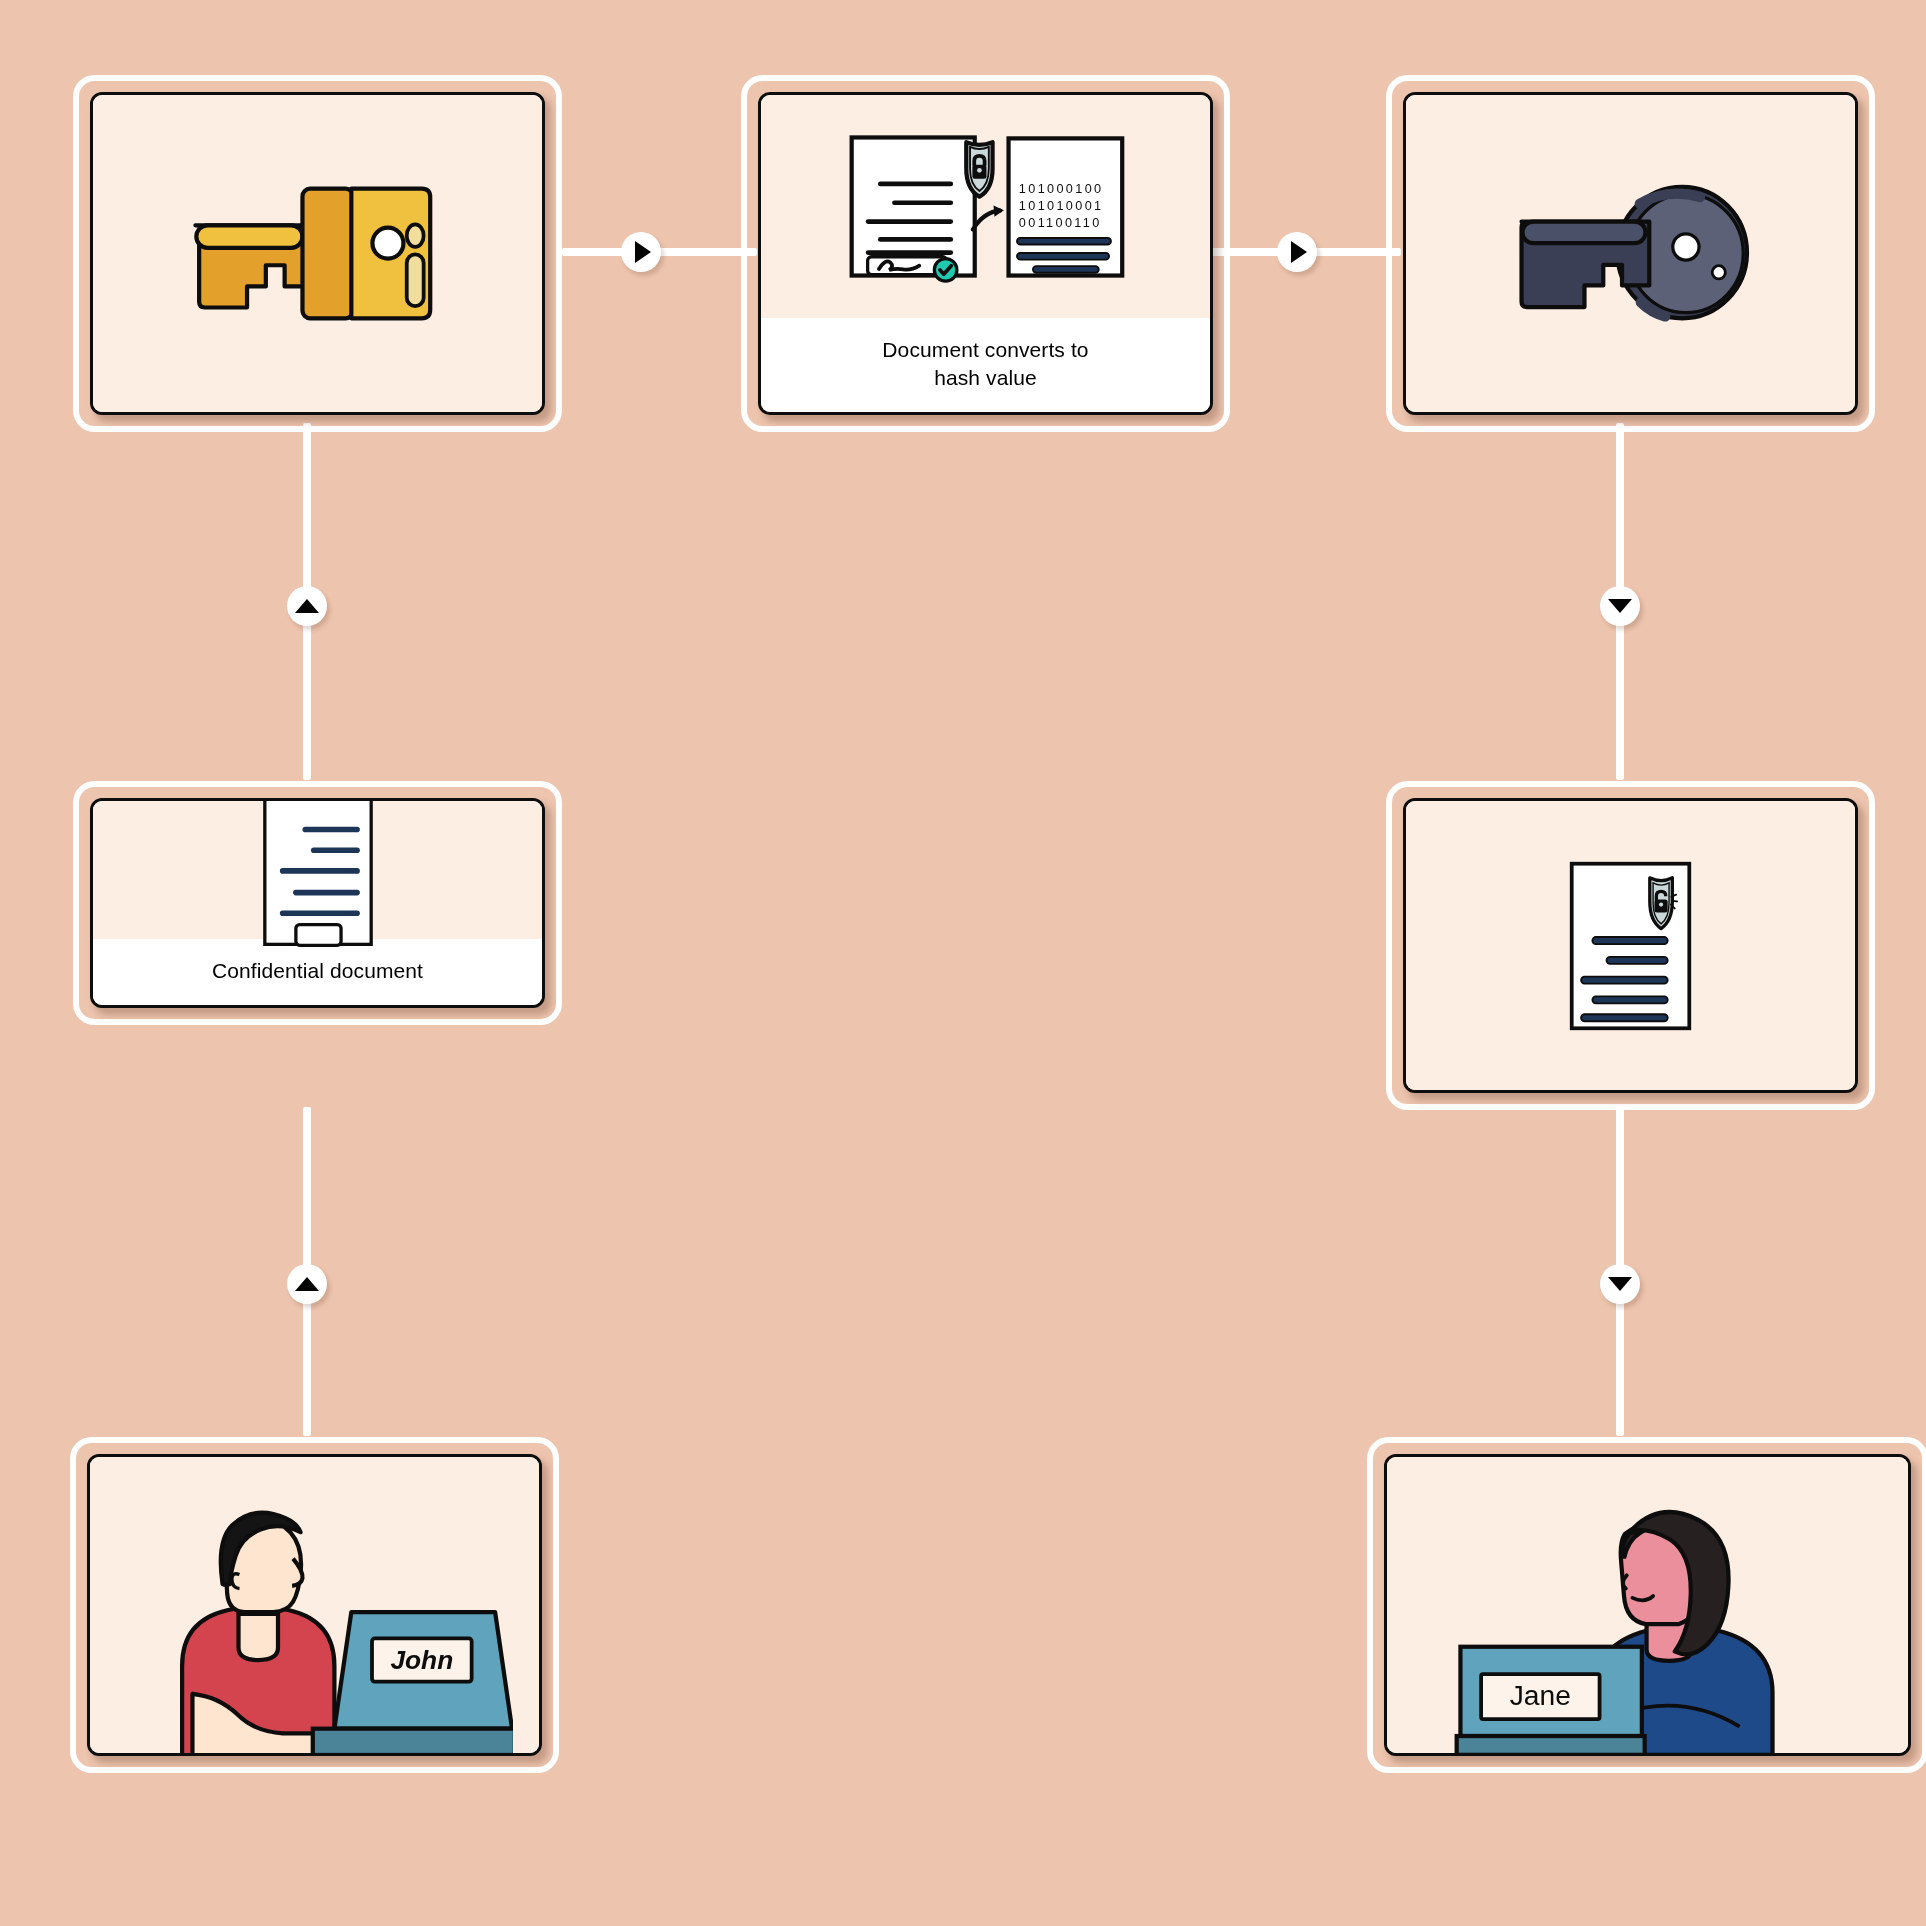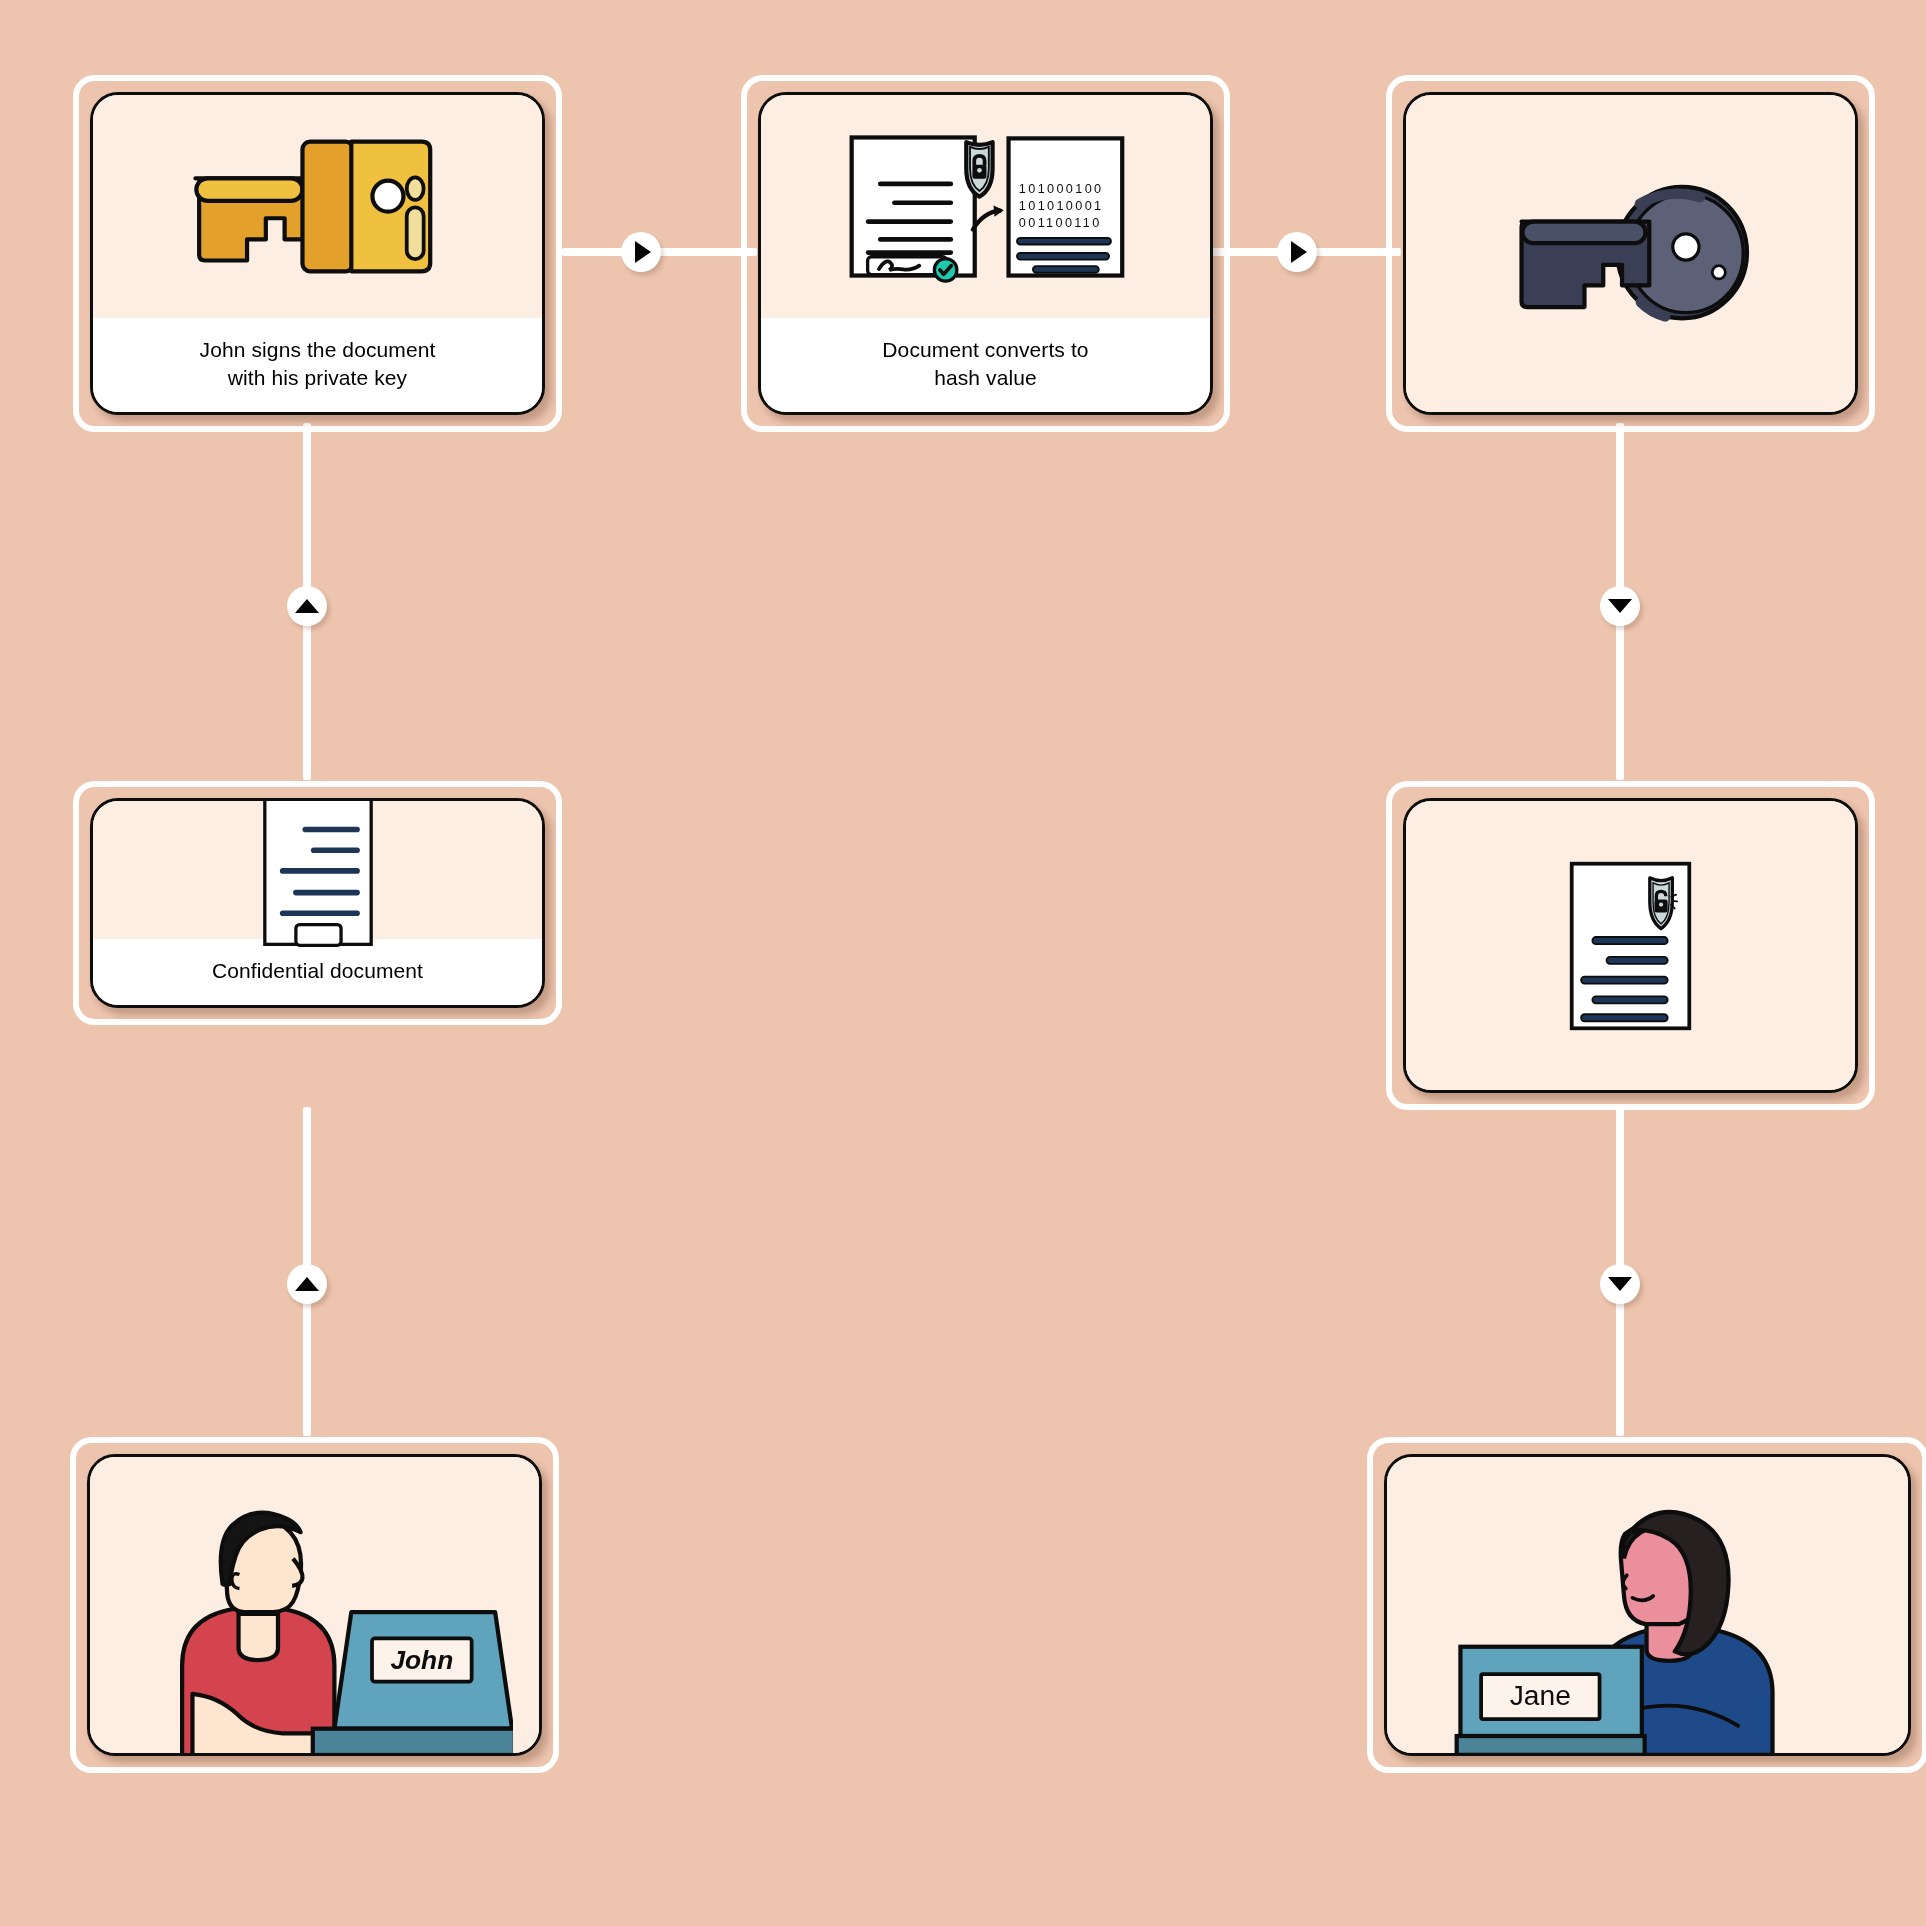--- a/index.html
+++ b/index.html
@@ -44,21 +44,21 @@
     border: 6.1px solid #ffffff;
     border-radius: 21.6px;
     background: transparent;
   }
   
   .card {
     position: absolute;
     left: 11.3px; top: 11.3px; right: 11.3px; bottom: 11.3px;
     background: #fdeee3;
     border: 3.3px solid #0d0d0d;
-    border-radius: 28px;
+    border-radius: 12px;
     overflow: hidden;
     box-shadow: 5.6px 6.6px 7.5px rgba(90,50,30,0.28);
     display: flex;
     flex-direction: column;
   }
   .art {
     flex: 1 1 auto;
     position: relative;
     display: flex; align-items: center; justify-content: center;
     background: #fdeee3;
@@ -127,24 +127,20 @@
 
           <path d="M352 12 h150 q18 0 18 18 v240 q0 18 -18 18 h-150 z" fill="#f0c13f" stroke="#0d0d0d" stroke-width="9" stroke-linejoin="round"></path>
 
           <circle cx="430" cy="128" r="33" fill="#ffffff" stroke="#0d0d0d" stroke-width="9"></circle>
 
           <ellipse cx="488" cy="112" rx="18" ry="24" fill="#f1dd9c" stroke="#0d0d0d" stroke-width="8"></ellipse>
 
           <rect x="470" y="152" width="36" height="110" rx="18" fill="#f1dd9c" stroke="#0d0d0d" stroke-width="8"></rect>
         </svg>
       </div>
-      <div class="caption">
-        <span>John signs the document</span><br>
-        <span>with his private key</span>
-      </div>
     </div>
   </div>
 
   <div class="node" style="left:741px; top:75px; width:489px; height:357px;">
     <div class="card">
       <div class="art">
         <svg width="282" height="155" viewBox="0 0 600 330">
 
           <rect x="14" y="18" width="262" height="294" fill="#ffffff" stroke="#0d0d0d" stroke-width="9"></rect>
           <rect x="70" y="112" width="160" height="10" rx="5" fill="#0d0d0d"></rect>

